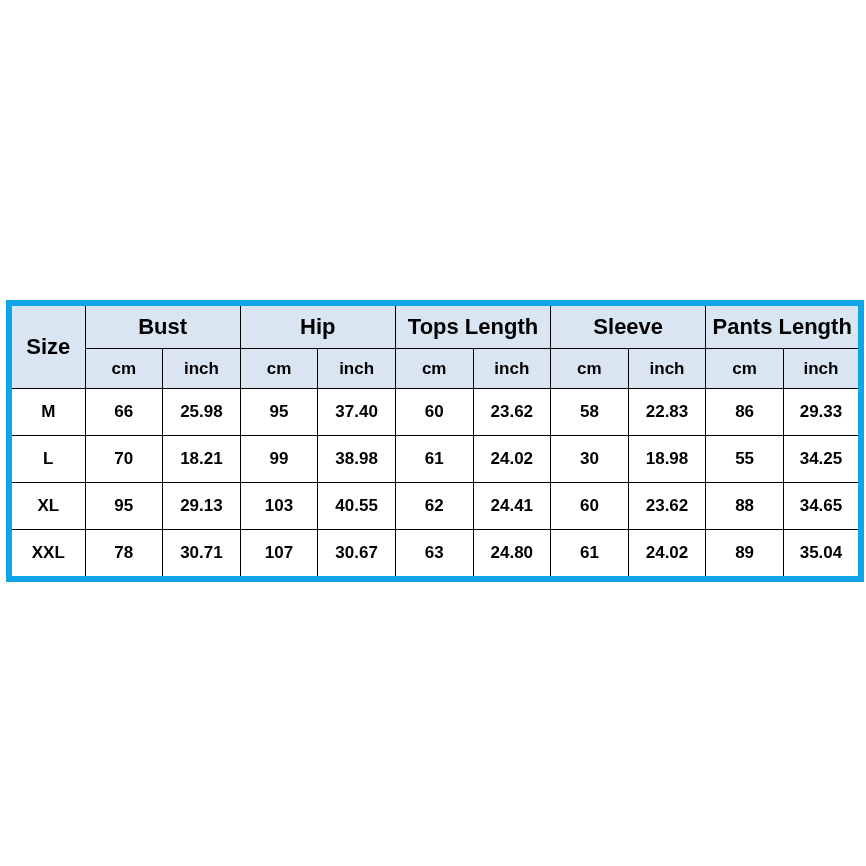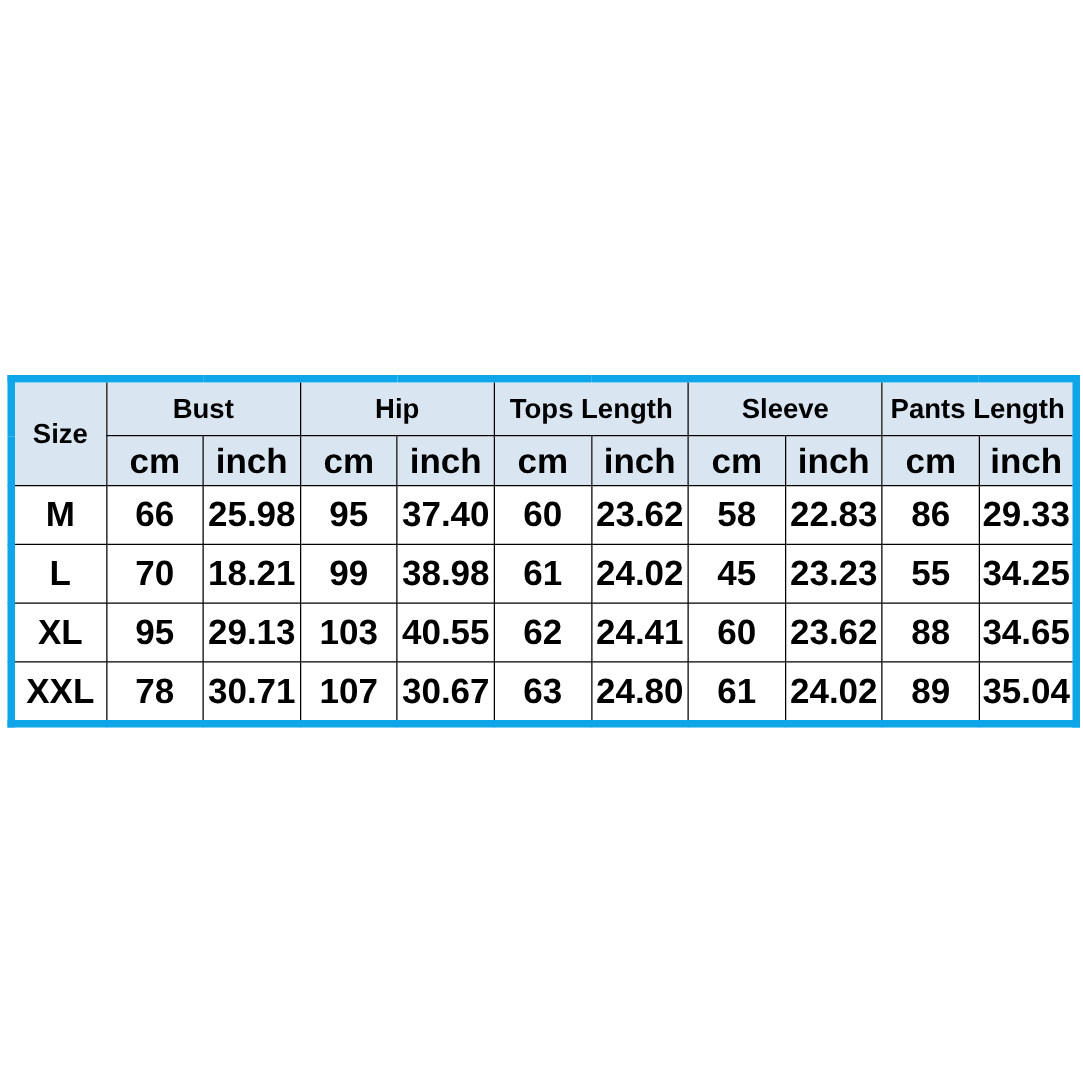--- a/index.html
+++ b/index.html
@@ -23,21 +23,21 @@
     table-layout: fixed;
     border: 6px solid #0ea5e9;
   }
   table.size-chart th,
   table.size-chart td {
     border: 1.5px solid #000000;
     text-align: center;
     vertical-align: middle;
     font-weight: bold;
     color: #000000;
-    font-size: 28px;
+    font-size: 17px;
     padding: 0;
     overflow: hidden;
     white-space: nowrap;
   }
   tr.group-row th { height: 42px; background: #d9e5f1; font-size: 22px; }
   tr.sub-row th   { height: 39px; background: #d9e5f1; }
   tr.data-row td  { height: 46px; background: #ffffff; }
   th.corner       { background: #d9e5f1; font-size: 22px; }
   td.size-cell    { background: #f1f1f1; }
 </style>
@@ -88,22 +88,22 @@
   </tr>
 
   <tr class="data-row">
     <td class="size-cell">L</td>
     <td>70</td>
     <td>18.21</td>
     <td>99</td>
     <td>38.98</td>
     <td>61</td>
     <td>24.02</td>
-    <td>45</td>
-    <td>23.23</td>
+    <td>30</td>
+    <td>18.98</td>
     <td>55</td>
     <td>34.25</td>
   </tr>
 
   <tr class="data-row">
     <td class="size-cell">XL</td>
     <td>95</td>
     <td>29.13</td>
     <td>103</td>
     <td>40.55</td>

